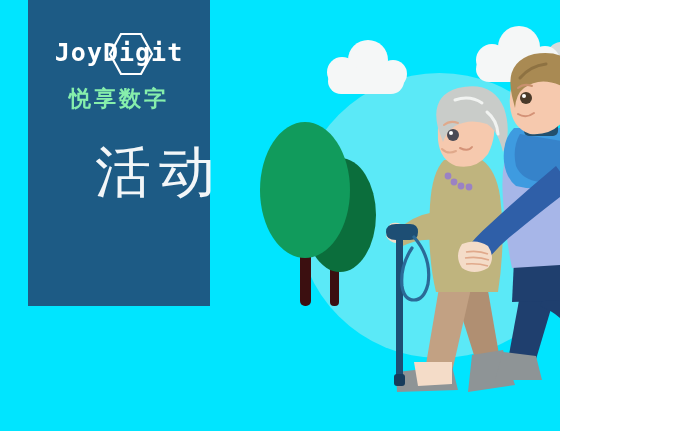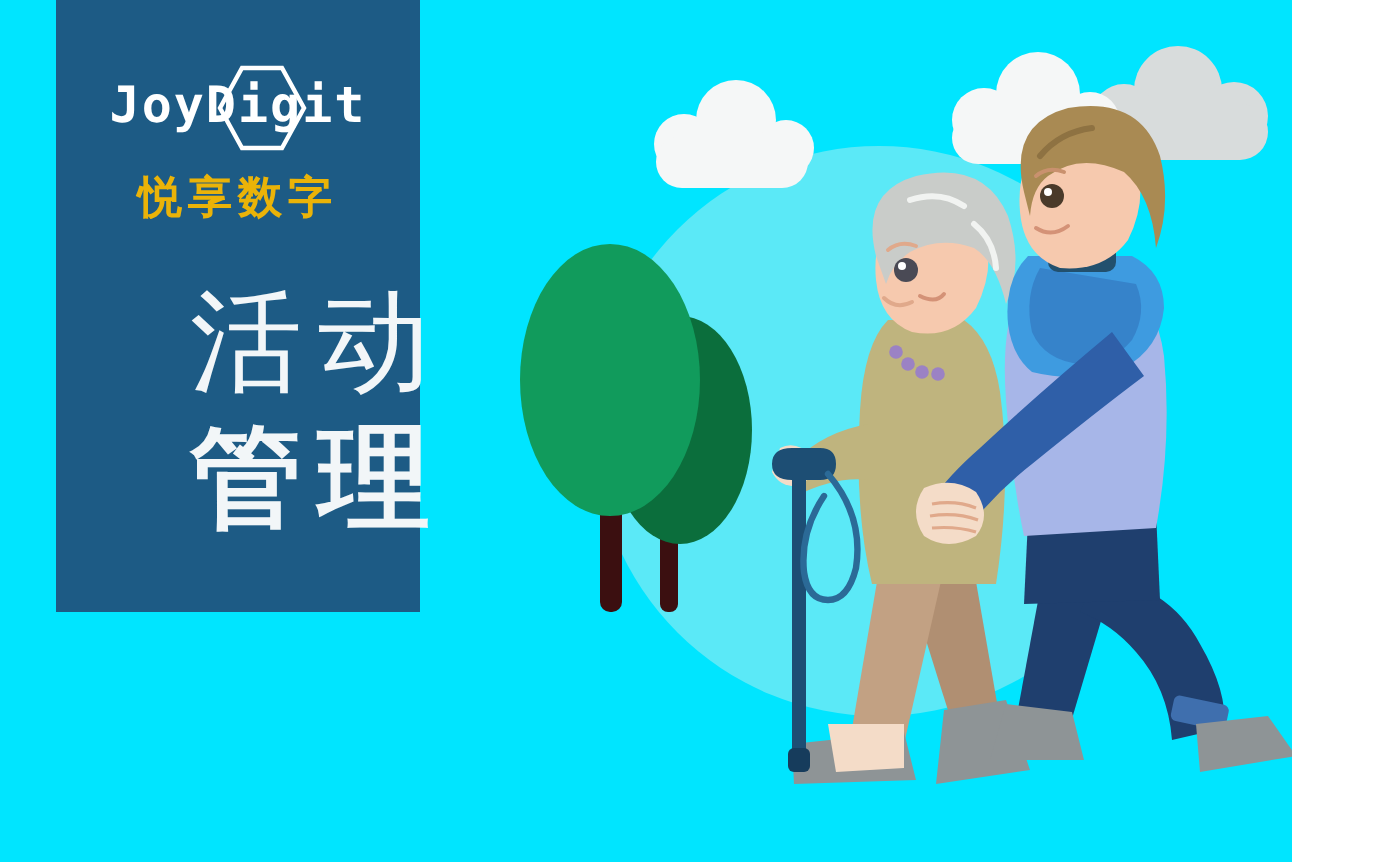--- a/index.html
+++ b/index.html
@@ -2,21 +2,21 @@
 <html><head>
 <meta charset="utf-8">
 <style>
   html, body {
     margin: 0;
     padding: 0;
     background: #ffffff;
   }
   #stage {
     position: relative;
-    width: 646px;
+    width: 560px;
     height: 431px;
     overflow: hidden;
     font-family: "Liberation Sans", sans-serif;
     background: #00E5FF;
   }
 
   
   .bg-cyan {
     position: absolute;
     left: 0; top: 0;
@@ -62,21 +62,21 @@
     text-align: center;
     color: #ffffff;
     font-family: "DejaVu Sans Mono", monospace;
     font-size: 25px;
     font-weight: bold;
     letter-spacing: 1px;
     line-height: 32px;
   }
   .logo-sub {
     margin-top: 6px;
-    color: #eab308;
+    color: #86efac;
     font-size: 22px;
     font-weight: bold;
     letter-spacing: 3px;
     font-family: "DejaVu Sans", sans-serif;
   }
 
   .panel-title {
     position: absolute;
     left: 0; top: 138px;
     width: 182px;
@@ -237,18 +237,17 @@
         <svg class="logo-hex" viewBox="0 0 46 44">
           <polygon points="13,2 33,2 44,22 33,42 13,42 2,22" fill="none" stroke="#ffffff" stroke-width="2.2"></polygon>
         </svg>
         <div class="logo-text">JoyDigit</div>
       </div>
       <div class="logo-sub">悦享数字</div>
     </div>
 
     <div class="panel-title">
       <div class="line1">活动</div>
-      <div class="line2">管理</div>
     </div>
 
   </div>
 
 </div>
 
 </body></html>

